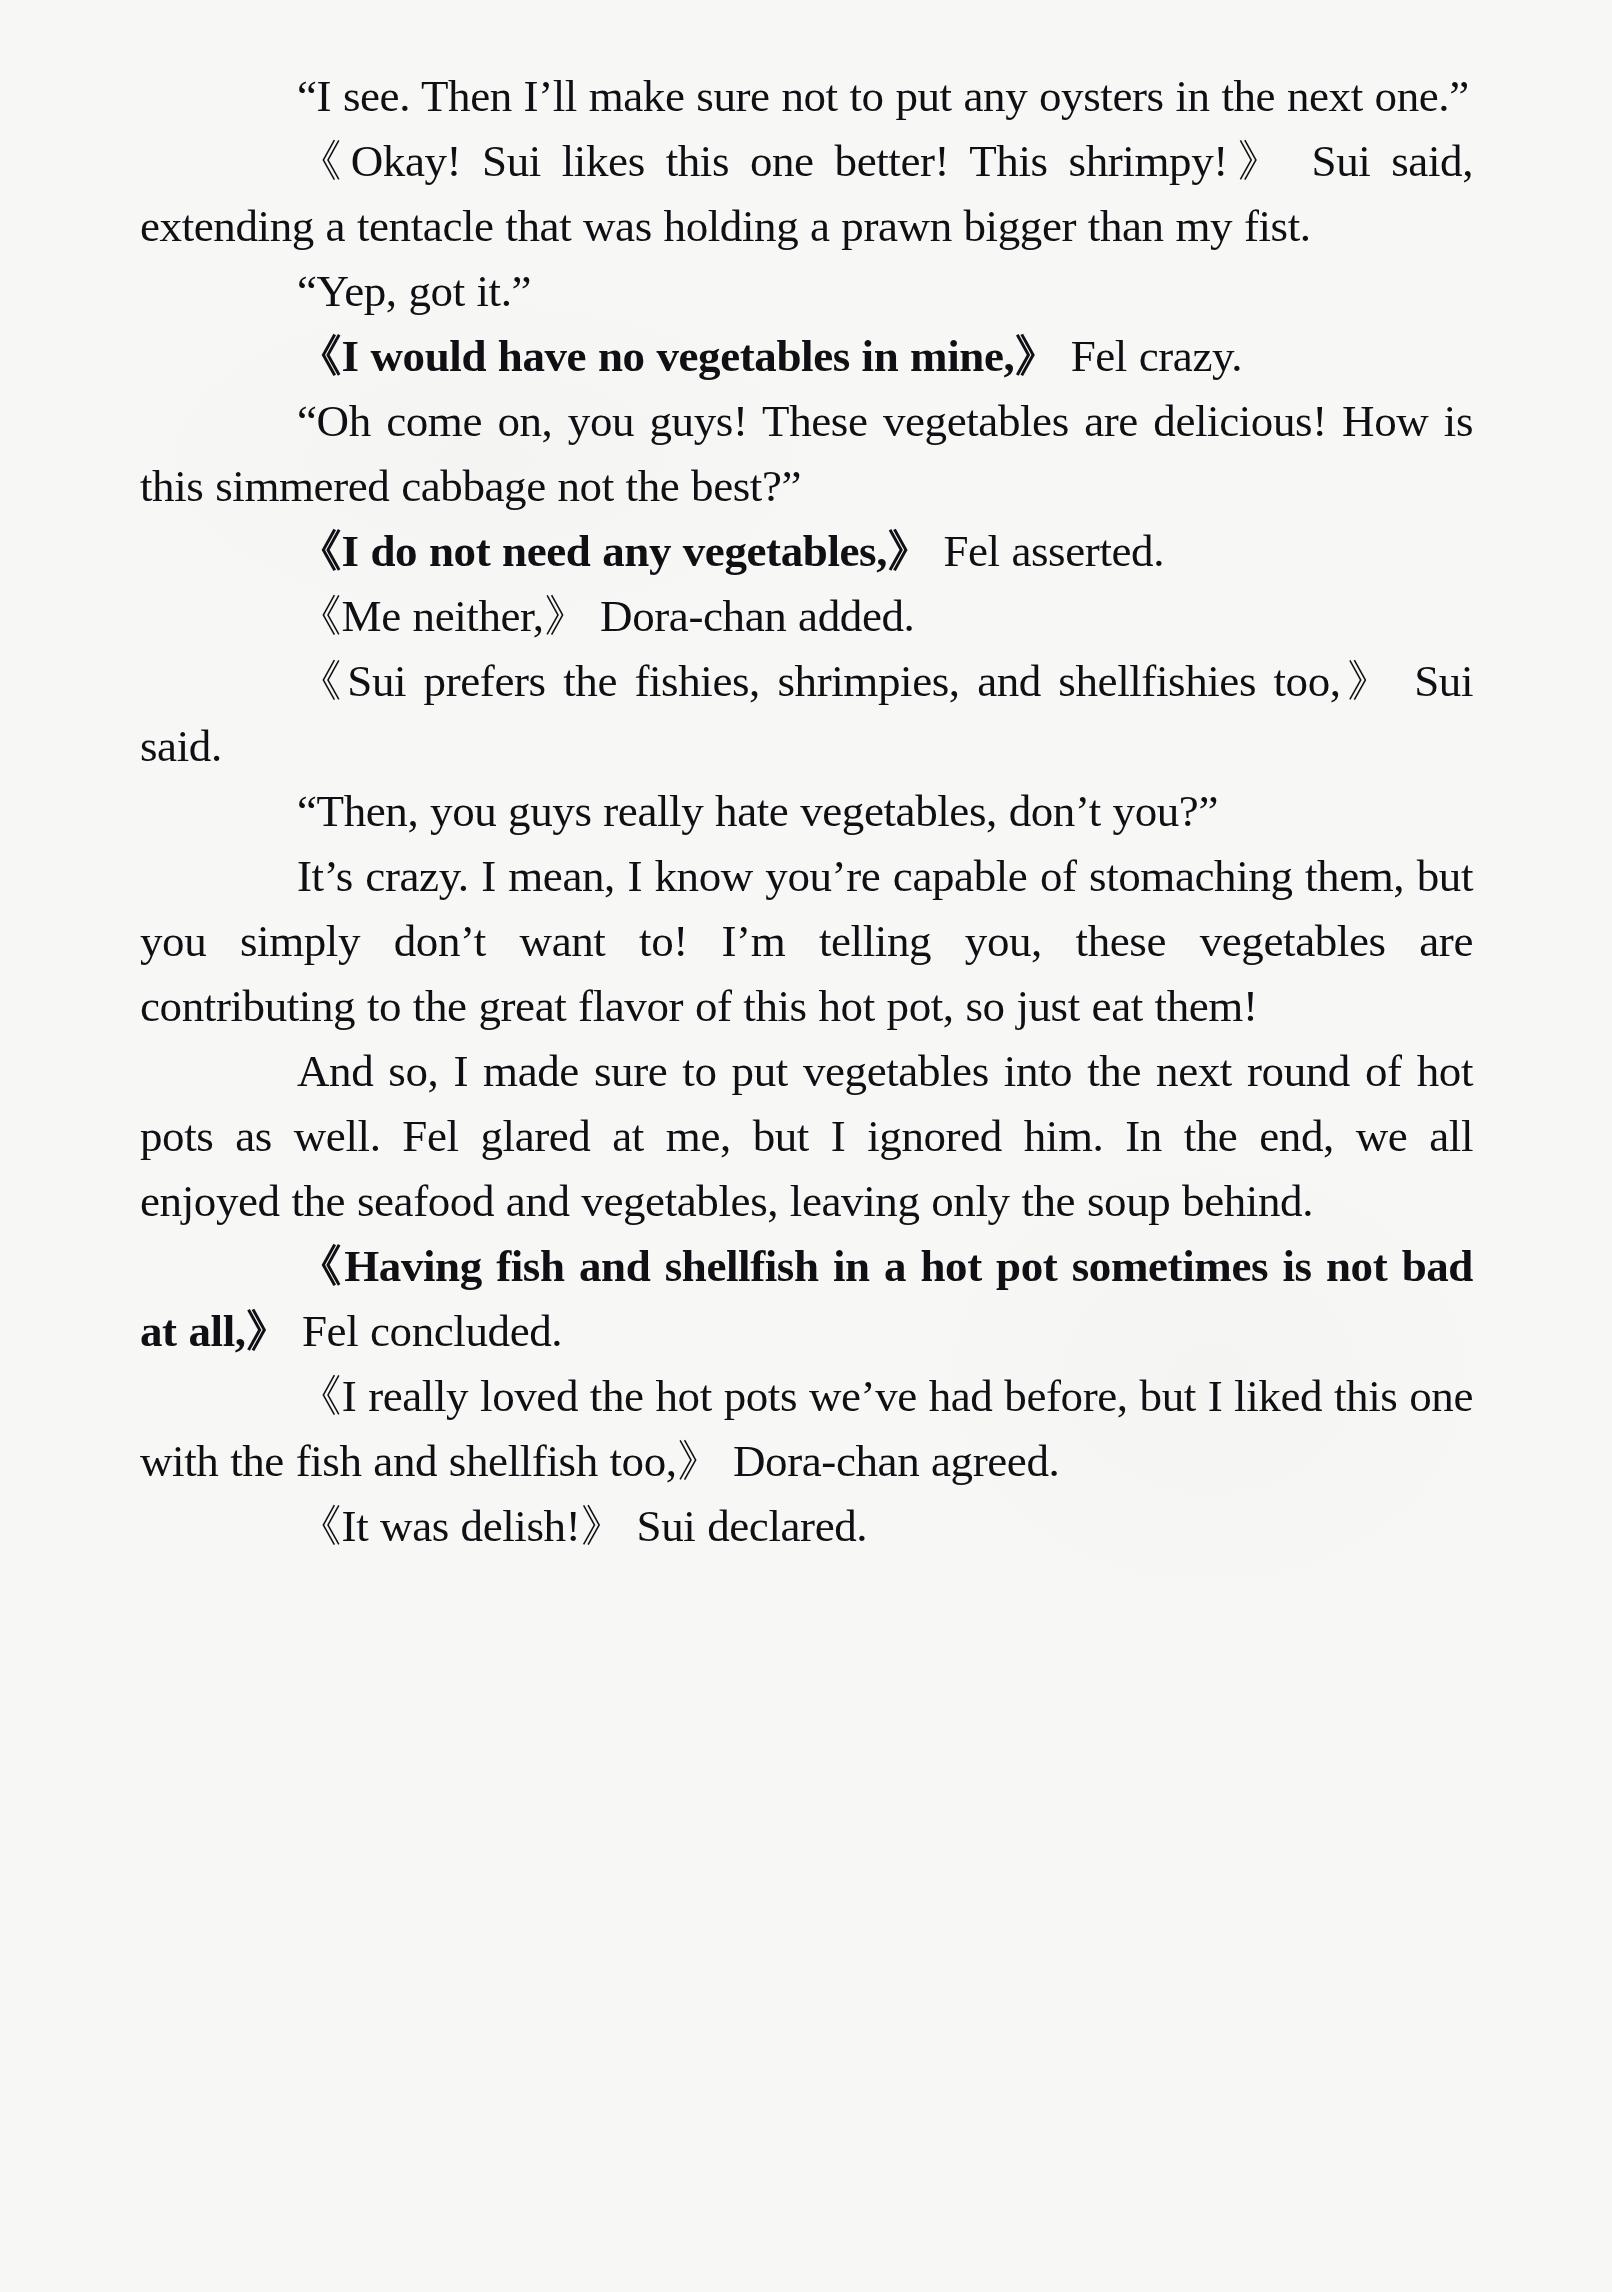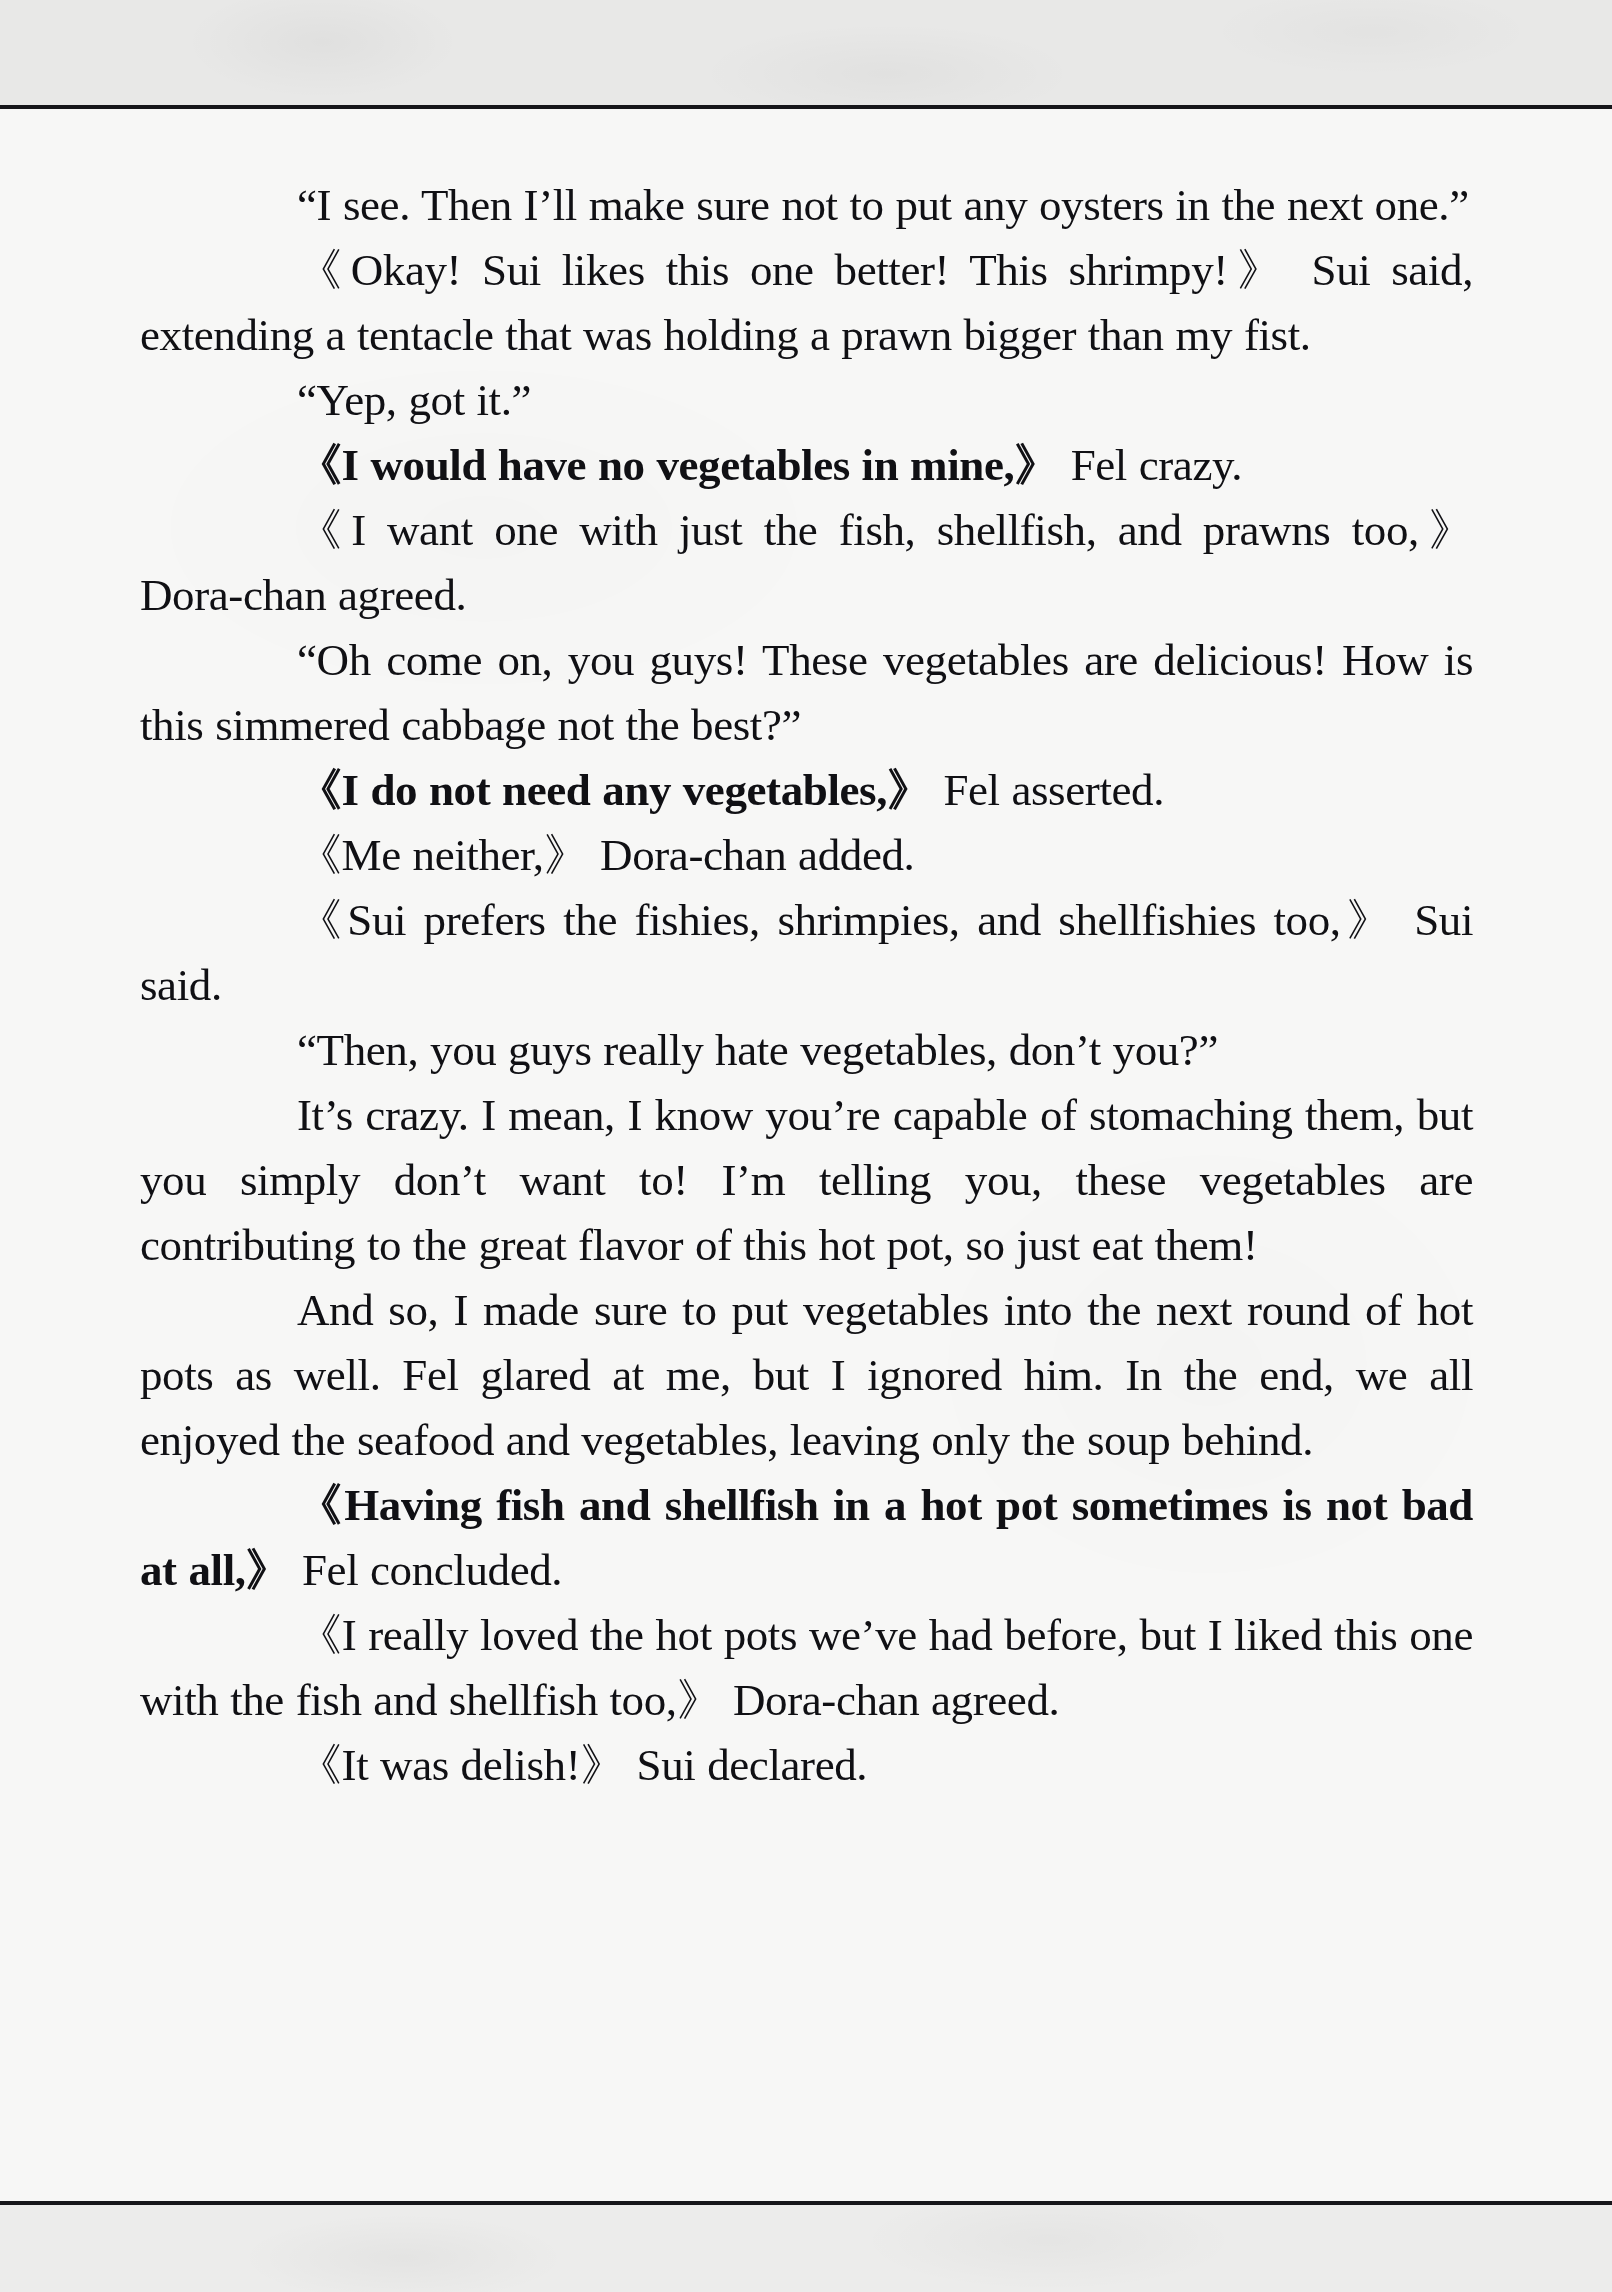--- a/index.html
+++ b/index.html
@@ -11,21 +11,20 @@
     height: 2293px;
     overflow: hidden;
     font-family: "Liberation Serif", "DejaVu Serif", serif;
     background: var(--content-bg, #f7f7f6);
   }
   .page {
     position: relative;
     width: 1613px;
     height: 2293px;
     display: flex;
-    flex-direction: column;
   }
   .strip {
     position: relative;
   }
   .strip-top {
     height: 105px;
     background:
       radial-gradient(197px 81px at 20% 40%, rgba(0,0,0,0.035), rgba(0,0,0,0) 70%),
       radial-gradient(269px 72px at 55% 70%, rgba(0,0,0,0.03), rgba(0,0,0,0) 70%),
       radial-gradient(233px 63px at 85% 30%, rgba(0,0,0,0.025), rgba(0,0,0,0) 70%),
@@ -74,21 +73,20 @@
 
 <div class="page">
   <div class="strip strip-top"></div>
   <div class="divider"></div>
   <div class="content">
     <div class="text-block">
         <p class="para"><span class="">“I see. Then I’ll make sure not to put any oysters in the next one.”</span></p>
         <p class="para"><span class="">《Okay! Sui likes this one better! This shrimpy!》 Sui said, extending a tentacle that was holding a prawn bigger than my fist.</span></p>
         <p class="para"><span class="">“Yep, got it.”</span></p>
         <p class="para"><span class="bold">《I would have no vegetables in mine,》</span><span class=""> Fel crazy.</span></p>
-        <p class="para"><span class="">《I want one with just the fish, shellfish, and prawns too,》 Dora-chan agreed.</span></p>
         <p class="para"><span class="">“Oh come on, you guys! These vegetables are delicious! How is this simmered cabbage not the best?”</span></p>
         <p class="para"><span class="bold">《I do not need any vegetables,》</span><span class=""> Fel asserted.</span></p>
         <p class="para"><span class="">《Me neither,》 Dora-chan added.</span></p>
         <p class="para"><span class="">《Sui prefers the fishies, shrimpies, and shellfishies too,》 Sui said.</span></p>
         <p class="para"><span class="">“Then, you guys really hate vegetables, don’t you?”</span></p>
         <p class="para italic"><span class="">It’s crazy. I mean, I know you’re capable of stomaching them, but you simply don’t want to! I’m telling you, these vegetables are contributing to the great flavor of this hot pot, so just eat them!</span></p>
         <p class="para"><span class="">And so, I made sure to put vegetables into the next round of hot pots as well. Fel glared at me, but I ignored him. In the end, we all enjoyed the seafood and vegetables, leaving only the soup behind.</span></p>
         <p class="para"><span class="bold">《Having fish and shellfish in a hot pot sometimes is not bad at all,》</span><span class=""> Fel concluded.</span></p>
         <p class="para"><span class="">《I really loved the hot pots we’ve had before, but I liked this one with the fish and shellfish too,》 Dora-chan agreed.</span></p>
         <p class="para"><span class="">《It was delish!》 Sui declared.</span></p>

